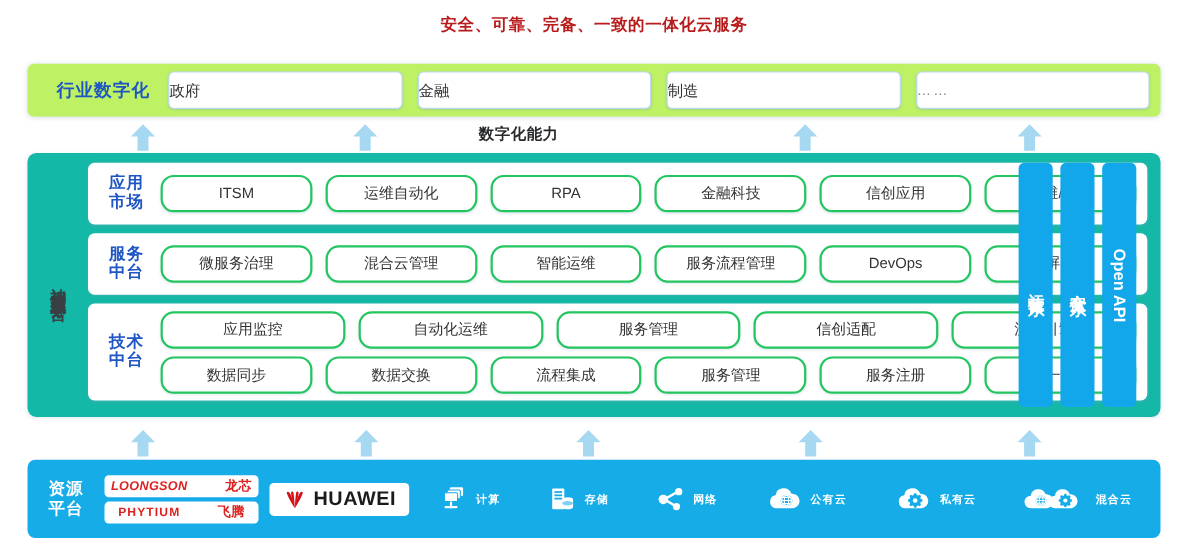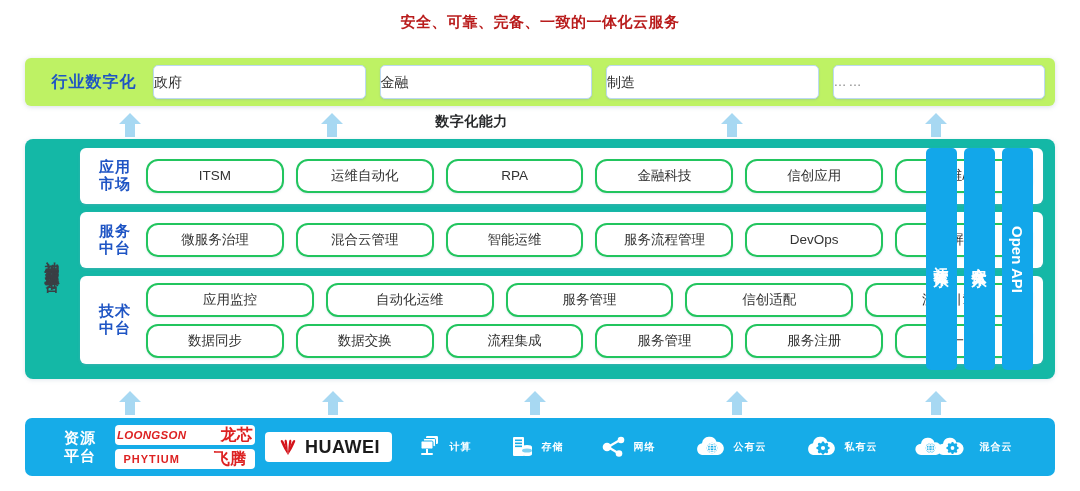--- a/index.html
+++ b/index.html
@@ -103,36 +103,36 @@
     color:#fff;font-weight:bold;font-size:15px;letter-spacing:2px;
   }
   .pillar span{writing-mode:vertical-rl;line-height:1;}
   .pillar.latin span{
     writing-mode:vertical-rl;text-orientation:sideways;
     letter-spacing:0px;font-size:15px;
   }
 
   
   .resource{
-    position:absolute;left:25px;top:418px;width:1030px;height:58px;
+    position:absolute;left:25px;top:418px;width:1030px;height:71px;
     background:#16ace8;border-radius:7px;
-    display:flex;align-items:center;box-sizing:border-box;padding:0 24px;
+    display:flex;align-items:center;box-sizing:border-box;padding:0 4px;
   }
   .res-label{
     width:62px;flex:none;text-align:center;color:#fff;
     font-size:15px;font-weight:bold;line-height:1.2;letter-spacing:1px;
   }
   .logo-stack{display:flex;flex-direction:column;gap:4px;margin-left:4px;flex:none;}
   .logo-box{
     background:#fff;border-radius:4px;
     width:140px;height:20px;display:flex;align-items:center;justify-content:center;gap:32px;
   }
   .logo-text{font-size:11.5px;font-weight:bold;font-style:italic;color:#d22;letter-spacing:.3px;}
   .logo-text.reg{font-style:normal;letter-spacing:1px;font-size:11px;}
-  .logo-cn{font-style:normal;font-weight:bold;margin-left:2px;font-size:16px;}
+  .logo-cn{font-style:normal;font-weight:bold;margin-left:2px;font-size:12px;}
   .huawei-box{
     background:#fff;border-radius:4px;height:30px;margin-left:10px;flex:none;
     display:flex;align-items:center;gap:6px;padding:0 12px;box-sizing:border-box;
   }
   .huawei-text{font-size:18px;font-weight:bold;color:#1b1b1b;letter-spacing:.5px;}
   .res-items{flex:1;display:flex;align-items:center;justify-content:space-around;margin-left:6px;}
   .res-item{display:flex;align-items:center;gap:7px;color:#fff;}
   .res-item .txt{font-size:10px;font-weight:bold;letter-spacing:1px;}
   .res-ic{display:flex;align-items:center;}
 </style>

